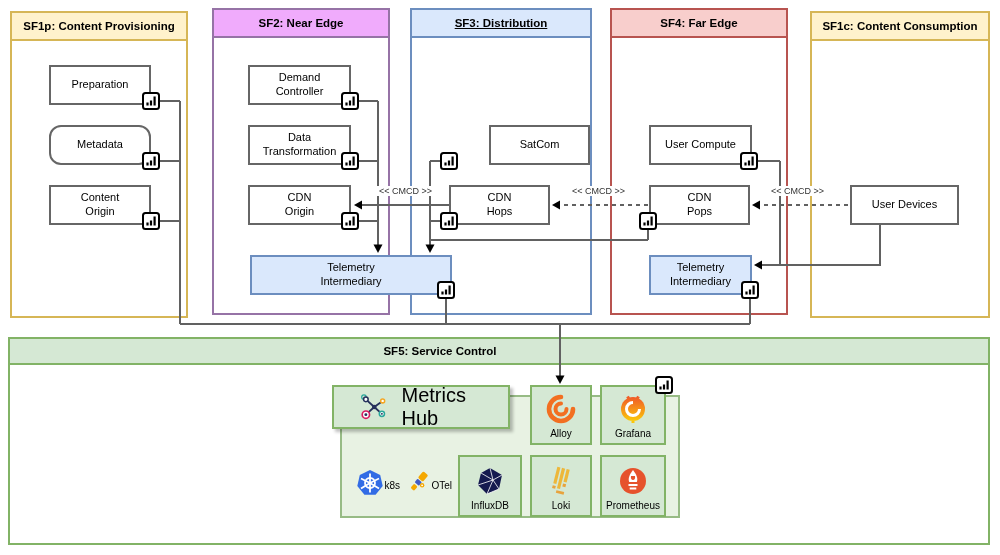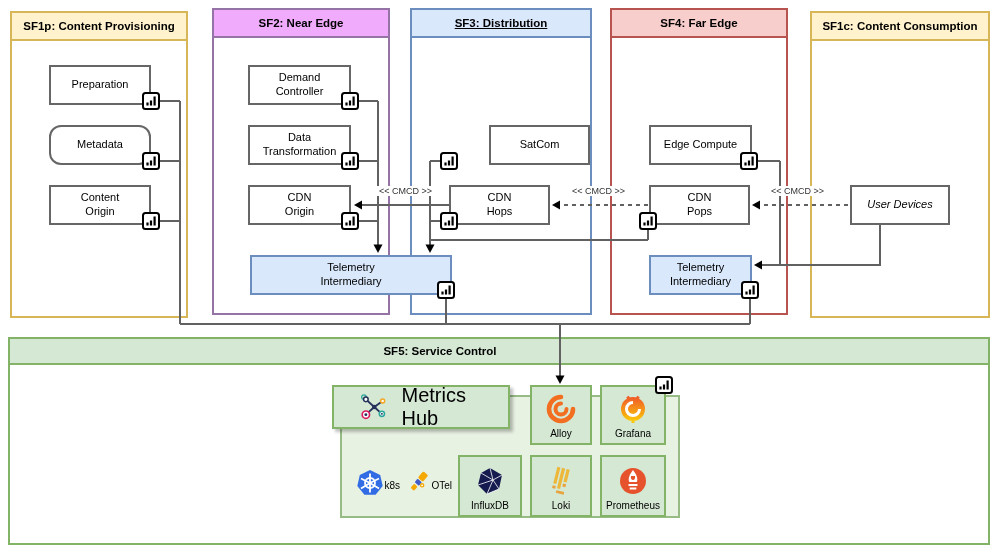--- a/index.html
+++ b/index.html
@@ -96,24 +96,24 @@
 Origin</div>
   <div class="node" style="left:248px;top:65px;width:103px;height:40px;">Demand
 Controller</div>
   <div class="node" style="left:248px;top:125px;width:103px;height:40px;">Data
 Transformation</div>
   <div class="node" style="left:248px;top:185px;width:103px;height:40px;">CDN
 Origin</div>
   <div class="node" style="left:449px;top:125px;width:101px;height:40px;margin-left:40px;">SatCom</div>
   <div class="node" style="left:449px;top:185px;width:101px;height:40px;">CDN
 Hops</div>
-  <div class="node" style="left:649px;top:125px;width:103px;height:40px;">Edge Compute</div>
+  <div class="node" style="left:649px;top:125px;width:103px;height:40px;">User Compute</div>
   <div class="node" style="left:649px;top:185px;width:101px;height:40px;">CDN
 Pops</div>
-  <div class="node" style="left:850px;top:185px;width:100px;height:40px;font-style:italic;">User Devices</div>
+  <div class="node" style="left:850px;top:185px;width:109px;height:40px;">User Devices</div>
   <div class="node telemetry" style="left:250px;top:255px;width:202px;height:40px;">Telemetry
 Intermediary</div>
   <div class="node telemetry" style="left:649px;top:255px;width:103px;height:40px;">Telemetry
 Intermediary</div>
 
   <div class="cmcd" style="left:377px;top:186px;">&lt;&lt; CMCD &gt;&gt;</div>
   <div class="cmcd" style="left:570px;top:186px;">&lt;&lt; CMCD &gt;&gt;</div>
   <div class="cmcd" style="left:769px;top:186px;">&lt;&lt; CMCD &gt;&gt;</div>
 
   <span class="mini-icon" style="left:142px;top:92px;"><svg width="18" height="18" viewBox="0 0 18 18">

